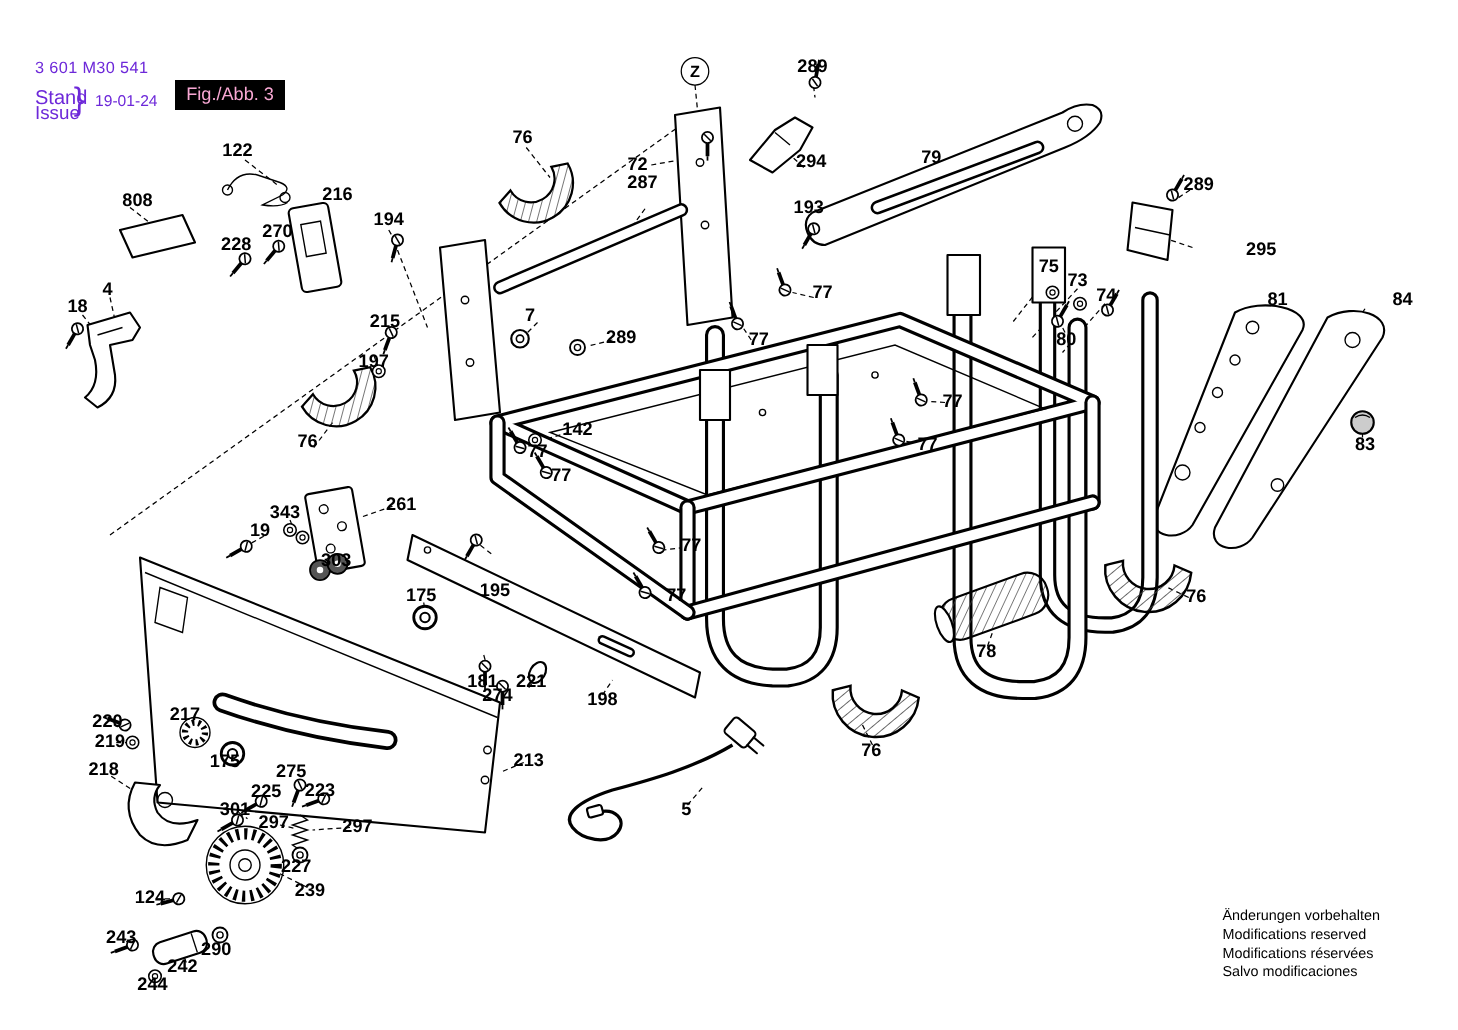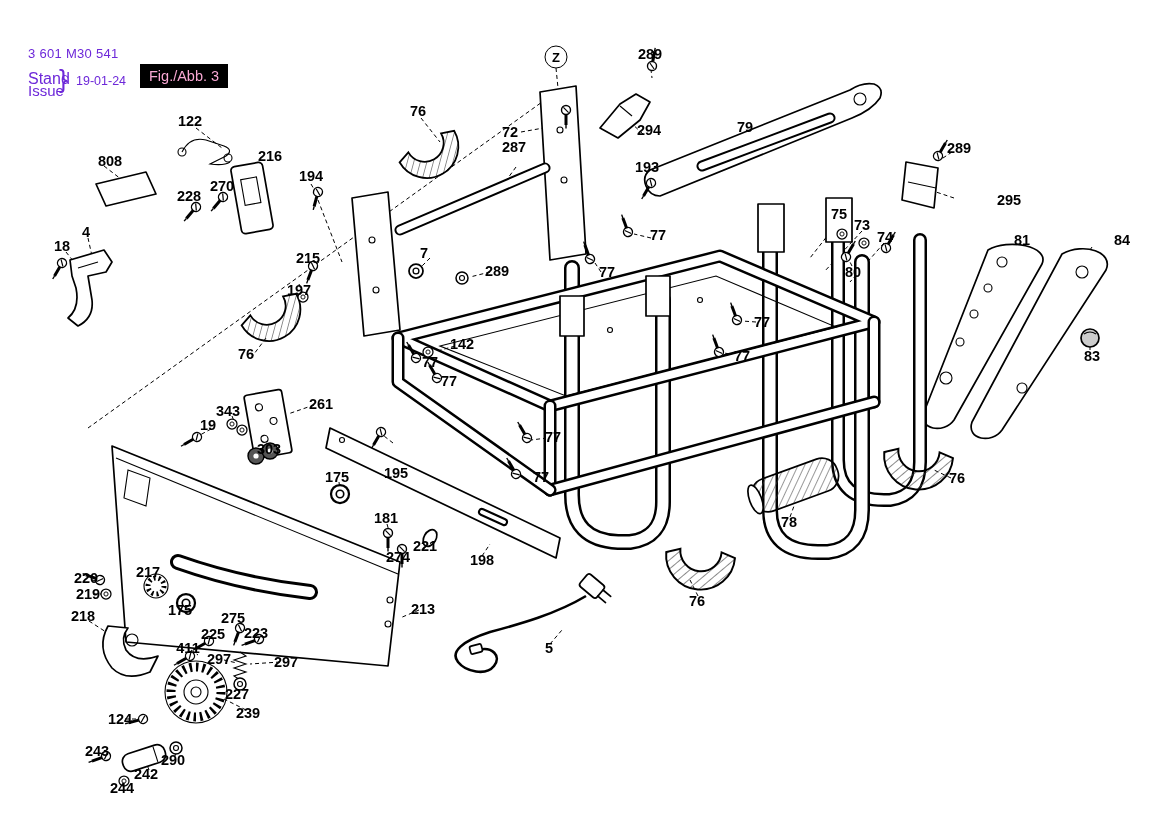--- a/index.html
+++ b/index.html
@@ -398,34 +398,34 @@
       <div class="part-label" style="left: 449px; top: 381px;">77</div>
       <div class="part-label" style="left: 246px; top: 354px;">76</div>
       <div class="part-label" style="left: 321px; top: 404px;">261</div>
       <div class="part-label" style="left: 228px; top: 411px;">343</div>
       <div class="part-label" style="left: 208px; top: 425px;">19</div>
       <div class="part-label" style="left: 269px; top: 449px;">303</div>
       <div class="part-label" style="left: 337px; top: 477px;">175</div>
       <div class="part-label" style="left: 396px; top: 425px; margin-top: 48px;">195</div>
       <div class="part-label" style="left: 553px; top: 437px;">77</div>
       <div class="part-label" style="left: 541px; top: 477px;">77</div>
-      <div class="part-label" style="left: 386px; top: 518px; text-align: center;">181</div>
+      <div class="part-label" style="left: 386px; top: 546px; text-align: center;">181</div>
       <div class="part-label" style="left: 425px; top: 546px;">221</div>
       <div class="part-label" style="left: 398px; top: 557px;">274</div>
       <div class="part-label" style="left: 482px; top: 560px;">198</div>
       <div class="part-label" style="left: 423px; top: 609px;">213</div>
       <div class="part-label" style="left: 86px; top: 578px;">220</div>
       <div class="part-label" style="left: 88px; top: 594px;">219</div>
       <div class="part-label" style="left: 83px; top: 616px;">218</div>
       <div class="part-label" style="left: 148px; top: 572px;">217</div>
       <div class="part-label" style="left: 180px; top: 610px;">175</div>
       <div class="part-label" style="left: 213px; top: 634px;">225</div>
       <div class="part-label" style="left: 233px; top: 618px;">275</div>
       <div class="part-label" style="left: 256px; top: 633px;">223</div>
-      <div class="part-label" style="left: 188px; top: 648px;">411</div>
+      <div class="part-label" style="left: 188px; top: 648px;">301</div>
       <div class="part-label" style="left: 219px; top: 659px;">297</div>
       <div class="part-label" style="left: 286px; top: 662px;">297</div>
       <div class="part-label" style="left: 237px; top: 694px;">227</div>
       <div class="part-label" style="left: 248px; top: 713px;">239</div>
       <div class="part-label" style="left: 120px; top: 719px;">124</div>
       <div class="part-label" style="left: 97px; top: 751px;">243</div>
       <div class="part-label" style="left: 146px; top: 774px;">242</div>
       <div class="part-label" style="left: 173px; top: 760px;">290</div>
       <div class="part-label" style="left: 122px; top: 788px;">244</div>
       <div class="part-label" style="left: 549px; top: 648px;">5</div>
@@ -434,13 +434,19 @@
       <div class="part-label" style="left: 957px; top: 478px;">76</div>
     </div>
 
   <div class="hdr" id="part-number">3 601 M30 541</div>
   <div class="hdr" id="stand-label">Stand</div>
   <div class="hdr" id="issue-label">Issue</div>
   <div class="hdr" id="brace">}</div>
   <div class="hdr" id="issue-date">19-01-24</div>
   <div class="hdr" id="fig-box">Fig./Abb. 3</div>
 
+  <div id="footer-note">
+    <div>Änderungen vorbehalten</div>
+    <div>Modifications reserved</div>
+    <div>Modifications réservées</div>
+    <div>Salvo modificaciones</div>
+  </div>
 </div>
 
 </body></html>

